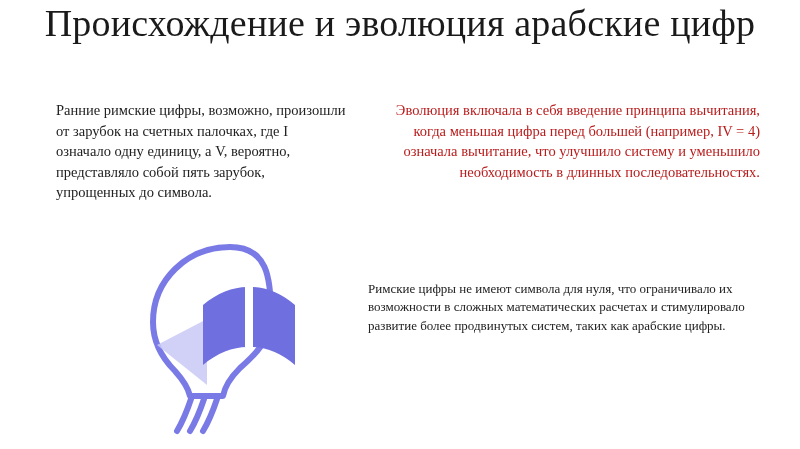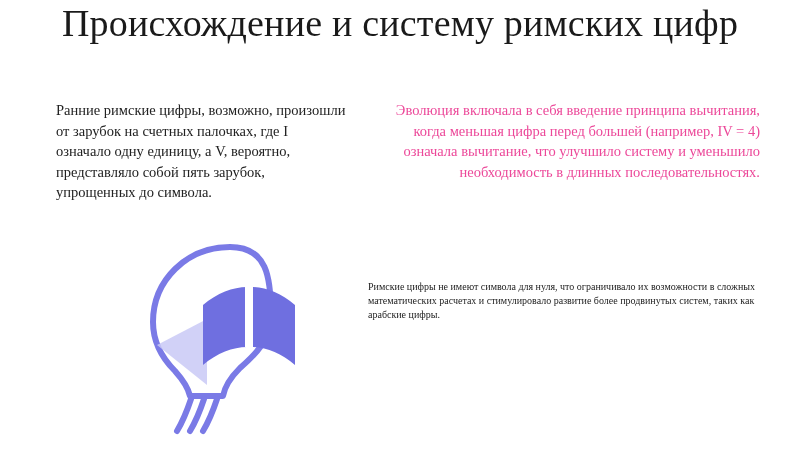--- a/index.html
+++ b/index.html
@@ -44,29 +44,29 @@
     color: #222222;
   }
   .col-right-top {
     position: absolute;
     left: 368px;
     top: 100px;
     width: 392px;
     text-align: right;
     font-size: 14.5px;
     line-height: 1.42;
-    color: #ec4899;
+    color: #b91c1c;
   }
   .col-right-bottom {
     position: absolute;
     left: 368px;
     top: 280px;
     width: 392px;
     text-align: left;
-    font-size: 10px;
+    font-size: 13px;
     line-height: 1.42;
     color: #222222;
   }
   .bulb-wrap {
     position: absolute;
     left: 95px;
     top: 235px;
     width: 220px;
     height: 200px;
   }
@@ -74,21 +74,21 @@
     display: block;
     width: 220px;
     height: 200px;
   }
 </style>
 </head>
 <body>
 
 <div class="slide">
 
-  <div class="title">Происхождение и систему римских цифр</div>
+  <div class="title">Происхождение и эволюция арабские цифр</div>
 
   <div class="col-left">Ранние римские цифры, возможно, произошли от зарубок на счетных палочках, где I означало одну единицу, а V, вероятно, представляло собой пять зарубок, упрощенных до символа.</div>
 
   <div class="col-right-top">Эволюция включала в себя введение принципа вычитания, когда меньшая цифра перед большей (например, IV = 4) означала вычитание, что улучшило систему и уменьшило необходимость в длинных последовательностях.</div>
 
   <div class="col-right-bottom">Римские цифры не имеют символа для нуля, что ограничивало их возможности в сложных математических расчетах и стимулировало развитие более продвинутых систем, таких как арабские цифры.</div>
 
   <div class="bulb-wrap">
     <svg viewBox="0 0 220 200" xmlns="http://www.w3.org/2000/svg">
 

